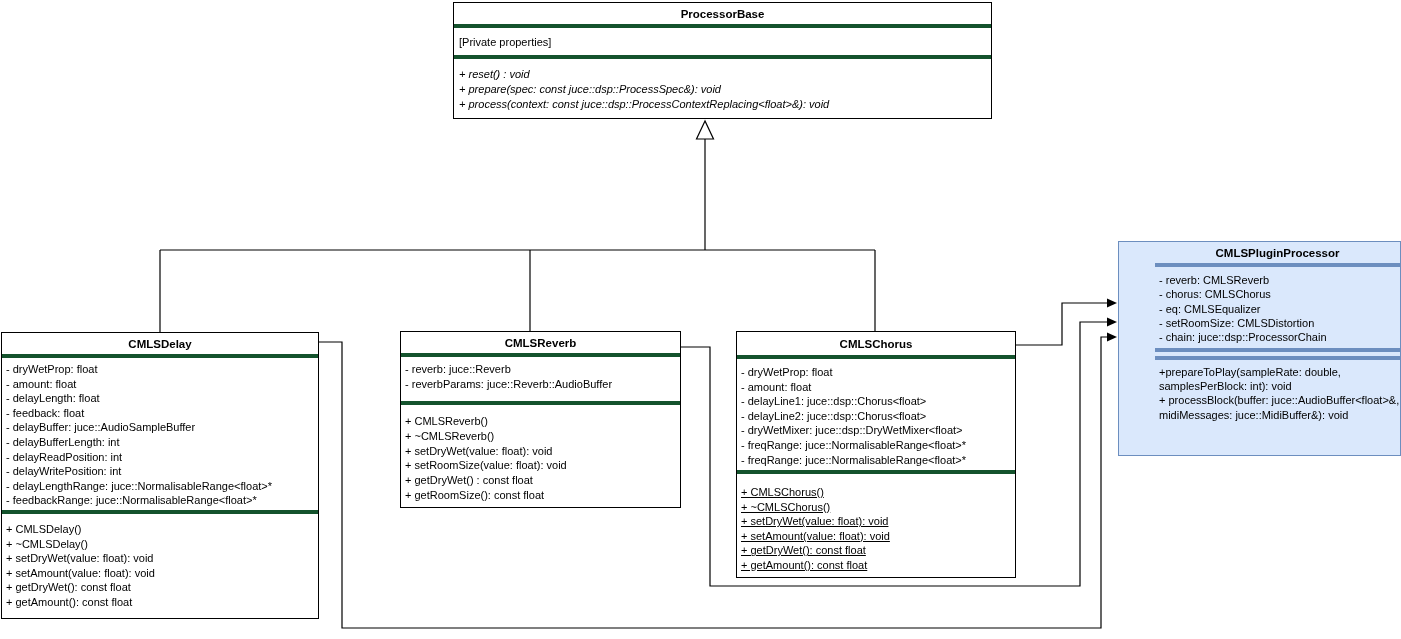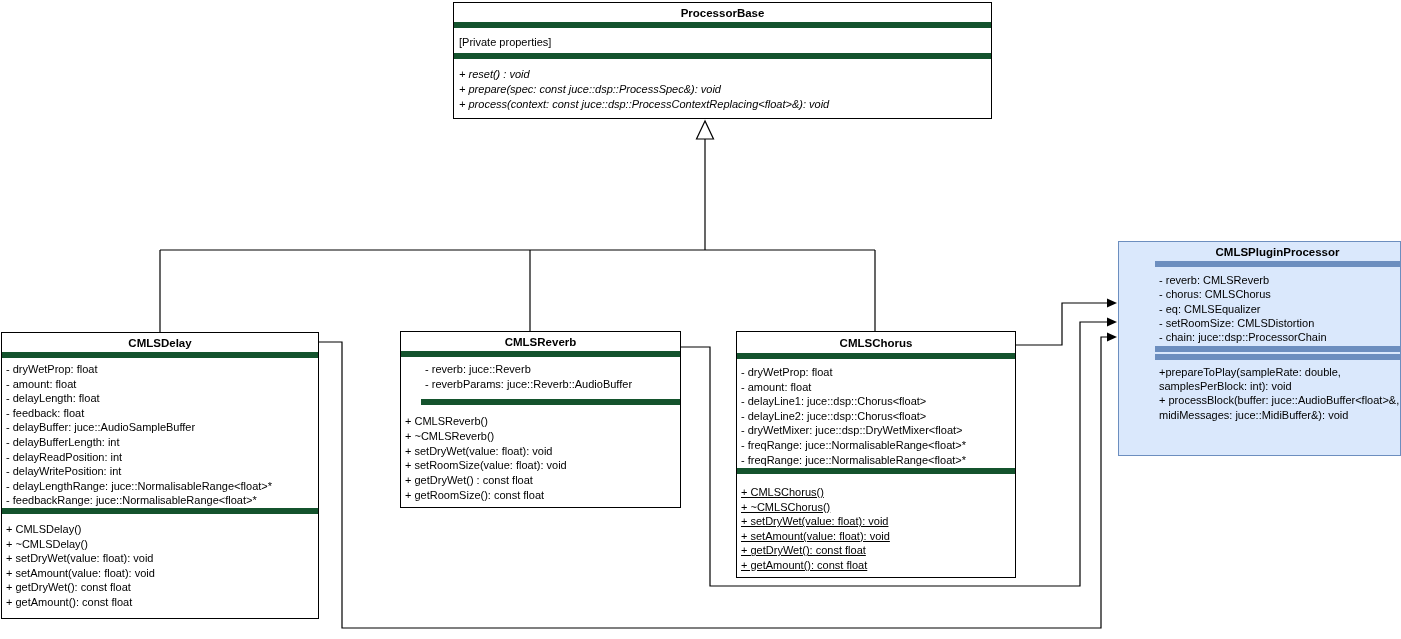--- a/index.html
+++ b/index.html
@@ -5,21 +5,21 @@
   html,body{margin:0;padding:0;background:#ffffff;}
   #canvas{
     position:relative;width:1401px;height:639px;background:#ffffff;
     font-family:"Liberation Sans",sans-serif;color:#000;overflow:hidden;
   }
   .uml-box{
     position:absolute;background:#ffffff;border:1px solid #000000;
     box-sizing:border-box;display:flex;flex-direction:column;overflow:hidden;
   }
   .uml-box.blue{background:#dae8fc;border-color:#6c8ebf;}
-  .sec{box-sizing:border-box;border-bottom:6px solid #14532d;overflow:hidden;flex:0 0 auto;}
+  .sec{box-sizing:border-box;border-bottom:4px solid #14532d;overflow:hidden;flex:0 0 auto;}
   .blue .sec{border-bottom-color:#6c8ebf;margin-left:36px;}
   .sec.last{border-bottom:none;flex:1 1 auto;}
   .sec.title{
     display:flex;align-items:center;justify-content:center;
     font-weight:bold;font-size:11.5px;
   }
   .row{font-size:11px;white-space:nowrap;}
   .italic .row{font-style:italic;}
   svg#wires{position:absolute;left:0;top:0;pointer-events:none;}
 </style>
@@ -81,21 +81,21 @@
       <div class="row">+ ~CMLSDelay()</div>
       <div class="row">+ setDryWet(value: float): void</div>
       <div class="row">+ setAmount(value: float): void</div>
       <div class="row">+ getDryWet(): const float</div>
       <div class="row">+ getAmount(): const float</div>
     </div>
   </div>
 
   <div class="uml-box" style="left:400px;top:331px;width:281px;height:177px;">
     <div class="sec title" style="height:25px;">CMLSReverb</div>
-    <div class="sec" style="height:48px;padding:5px 4px 0 4px;line-height:14.6px;margin-left:20px;">
+    <div class="sec" style="height:48px;padding:5px 4px 0 4px;line-height:14.6px;">
       <div class="row">- reverb: juce::Reverb</div>
       <div class="row">- reverbParams: juce::Reverb::AudioBuffer</div>
     </div>
     <div class="sec last" style="padding:9px 4px 0 4px;line-height:14.8px;">
       <div class="row">+ CMLSReverb()</div>
       <div class="row">+ ~CMLSReverb()</div>
       <div class="row">+ setDryWet(value: float): void</div>
       <div class="row">+ setRoomSize(value: float): void</div>
       <div class="row">+ getDryWet() : const float</div>
       <div class="row">+ getRoomSize(): const float</div>

